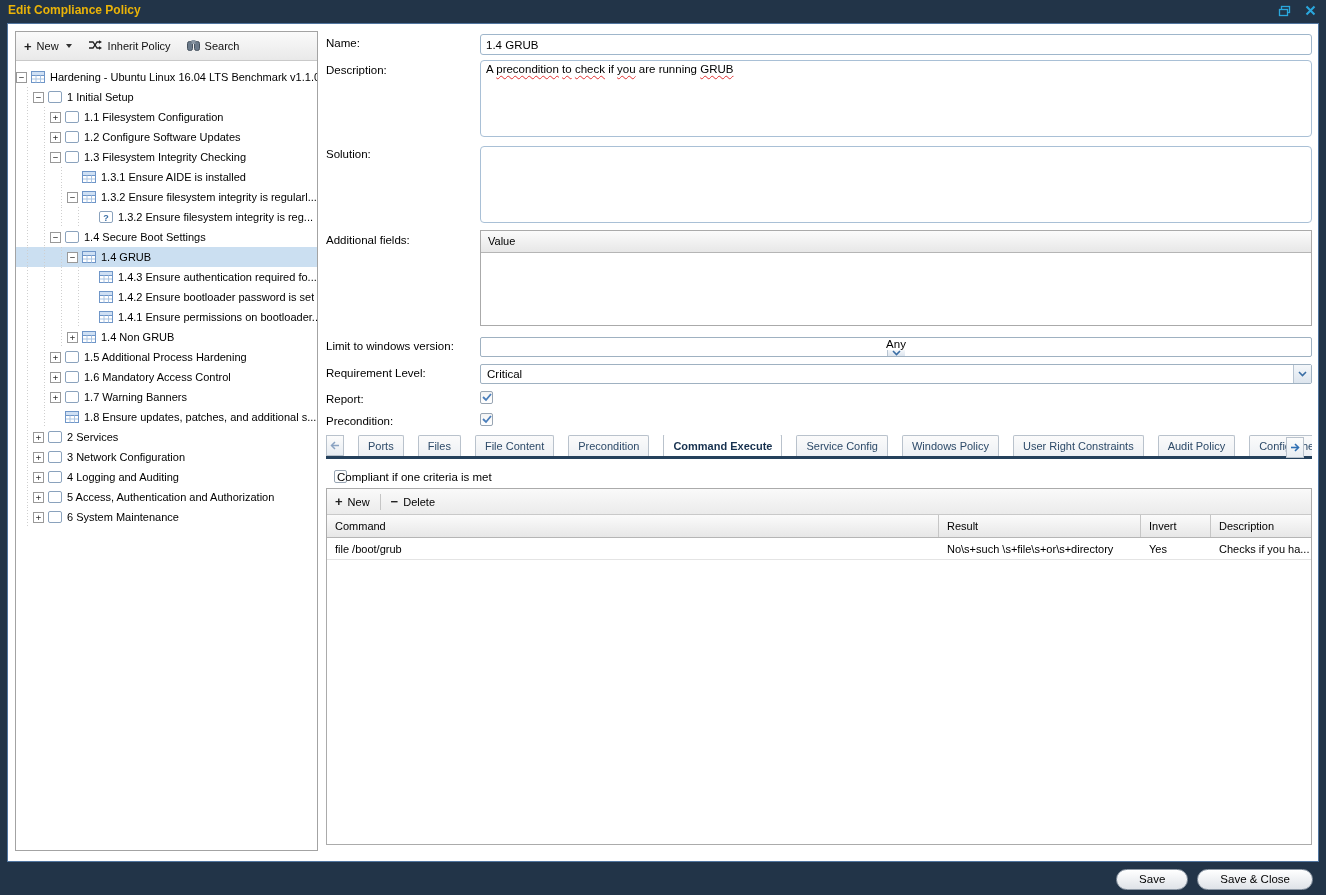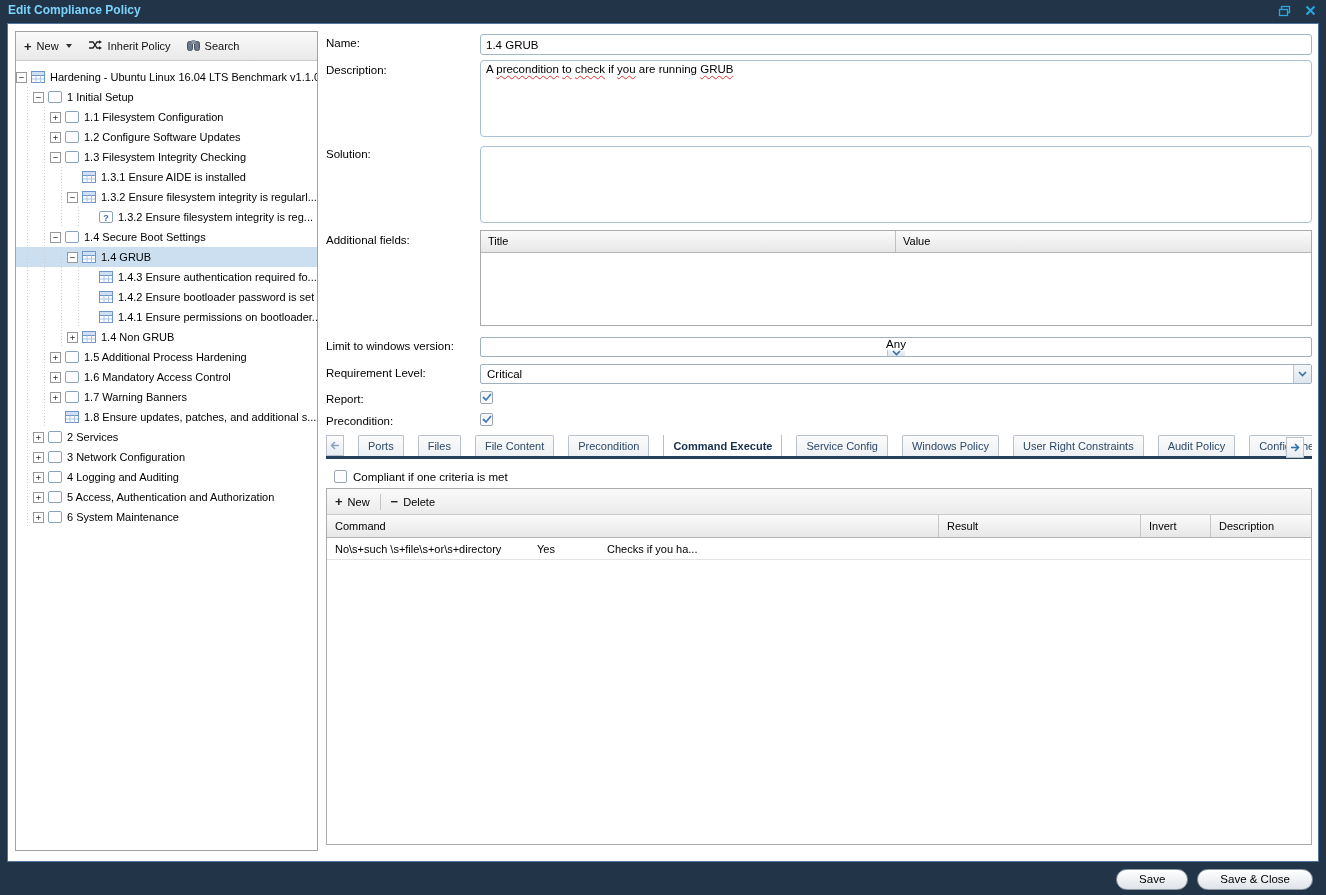--- a/index.html
+++ b/index.html
@@ -1,21 +1,21 @@
 <!DOCTYPE html>
 <html><head>
 <meta charset="utf-8">
 <style>
   * { margin:0; padding:0; box-sizing:border-box; }
   html,body { width:1326px; height:895px; font-family:"Liberation Sans", sans-serif; }
   .window { position:relative; width:1326px; height:895px; background:#223448; overflow:hidden; }
 
   
   .titlebar { position:absolute; top:0; left:0; right:0; height:23px; background:#223448; }
-  .title-text { position:absolute; left:8px; top:3px; font-size:12px; font-weight:bold; color:#7dd3fc; }
+  .title-text { position:absolute; left:8px; top:3px; font-size:12px; font-weight:bold; color:#eab308; }
   .win-controls { position:absolute; right:9px; top:4px; display:flex; gap:12px; align-items:center; }
   .win-btn { width:14px; height:13px; display:flex; align-items:center; justify-content:center; cursor:pointer; }
 
   
   .content { position:absolute; left:7px; right:7px; top:23px; height:839px; background:#ffffff; border:1px solid #51759f; }
 
   
   .tree-panel { position:absolute; left:7px; top:7px; width:303px; bottom:10px; border:1px solid #a3a3a3; background:#fff; }
   .tree-toolbar { position:absolute; top:0; left:0; right:0; height:29px; background:linear-gradient(#fafafa,#e9e9e9); border-bottom:1px solid #c9c9c9; display:flex; align-items:center; padding:0 8px; gap:16px; font-size:11px; color:#111; }
   .tb-btn { display:flex; align-items:center; gap:5px; cursor:pointer; white-space:nowrap; }
@@ -442,21 +442,20 @@
 
     <div class="form-label" style="top:40px;">Description:</div>
     <div class="txt-area" style="top:36px;" id="description-area"><span>A </span><span class="misspelled">precondition</span><span> </span><span class="misspelled">to</span><span> </span><span class="misspelled">check</span><span> if </span><span class="misspelled">you</span><span> are running </span><span class="misspelled">GRUB</span></div>
 
     <div class="form-label" style="top:124px;">Solution:</div>
     <div class="txt-area" style="top:122px;"></div>
 
     <div class="form-label" style="top:210px;">Additional fields:</div>
     <div class="af-table">
       <div class="af-header">
-        <div class="af-cell title">Title</div>
         <div class="af-cell">Value</div>
       </div>
     </div>
 
     <div class="form-label" style="top:316px;">Limit to windows version:</div>
     <div class="combo" style="top:313px;flex-direction:column;">
       <span class="combo-text">Any</span>
       <span class="combo-btn">
         <svg width="9" height="6" viewBox="0 0 9 6">
             <path d="M1 1 L4.5 4.5 L8 1" stroke="#3a6ea5" stroke-width="1.6" fill="none"></path>
@@ -508,21 +507,21 @@
         <span class="tab">Registry Keys</span>
       </div>
     <span class="tab-scroll right" style="position:absolute; right:14px; top:413px;">
       <svg width="10" height="9" viewBox="0 0 10 9" fill="none" stroke="#2f6fb3" stroke-width="1.6">
           <path d="M1 4.5 H8"></path>
           <path d="M5 1 L8.5 4.5 L5 8"></path>
         </svg>
     </span>
 
     <div class="checkbox" style="left:326px; top:446px; background:#fdfdfd;"></div>
-    <div class="form-label" style="left:345px; top:447px;">Compliant if one criteria is met</div>
+    <div class="form-label" style="left:329px; top:447px;">Compliant if one criteria is met</div>
 
     <div class="criteria-box">
       <div class="crit-toolbar">
         <span class="tb-btn">
           <span class="plus-glyph">+</span>
           <span>New</span>
         </span>
         <span class="crit-sep"></span>
         <span class="tb-btn">
           <span class="minus-glyph">−</span>
@@ -530,20 +529,21 @@
         </span>
       </div>
       <div class="crit-header">
         <div class="c-cell col-command">Command</div>
         <div class="c-cell col-result">Result</div>
         <div class="c-cell col-invert">Invert</div>
         <div class="c-cell col-desc">Description</div>
       </div>
       <div id="criteria-rows">
           <div class="crit-row">
+            <div class="c-cell col-command">file /boot/grub</div>
             <div class="c-cell col-result">No\s+such \s+file\s+or\s+directory</div>
             <div class="c-cell col-invert">Yes</div>
             <div class="c-cell col-desc">Checks if you ha...</div>
           </div>
         </div>
     </div>
 
   </div>
 
   <div class="footer">

